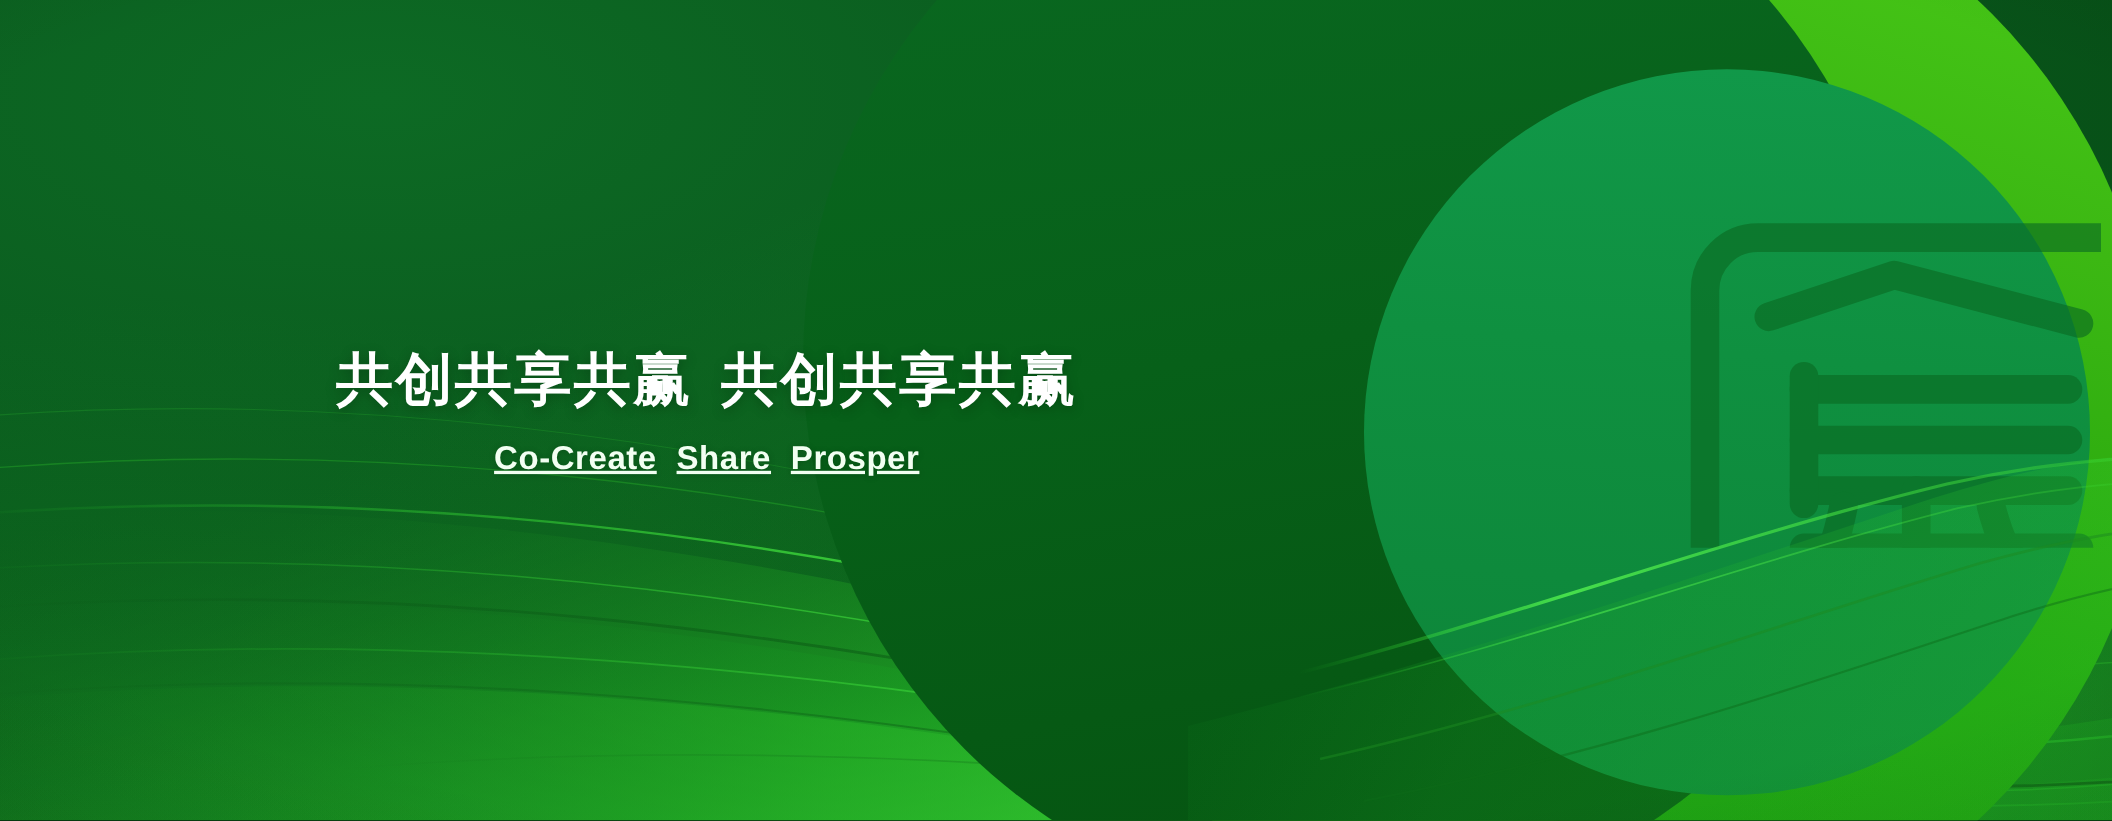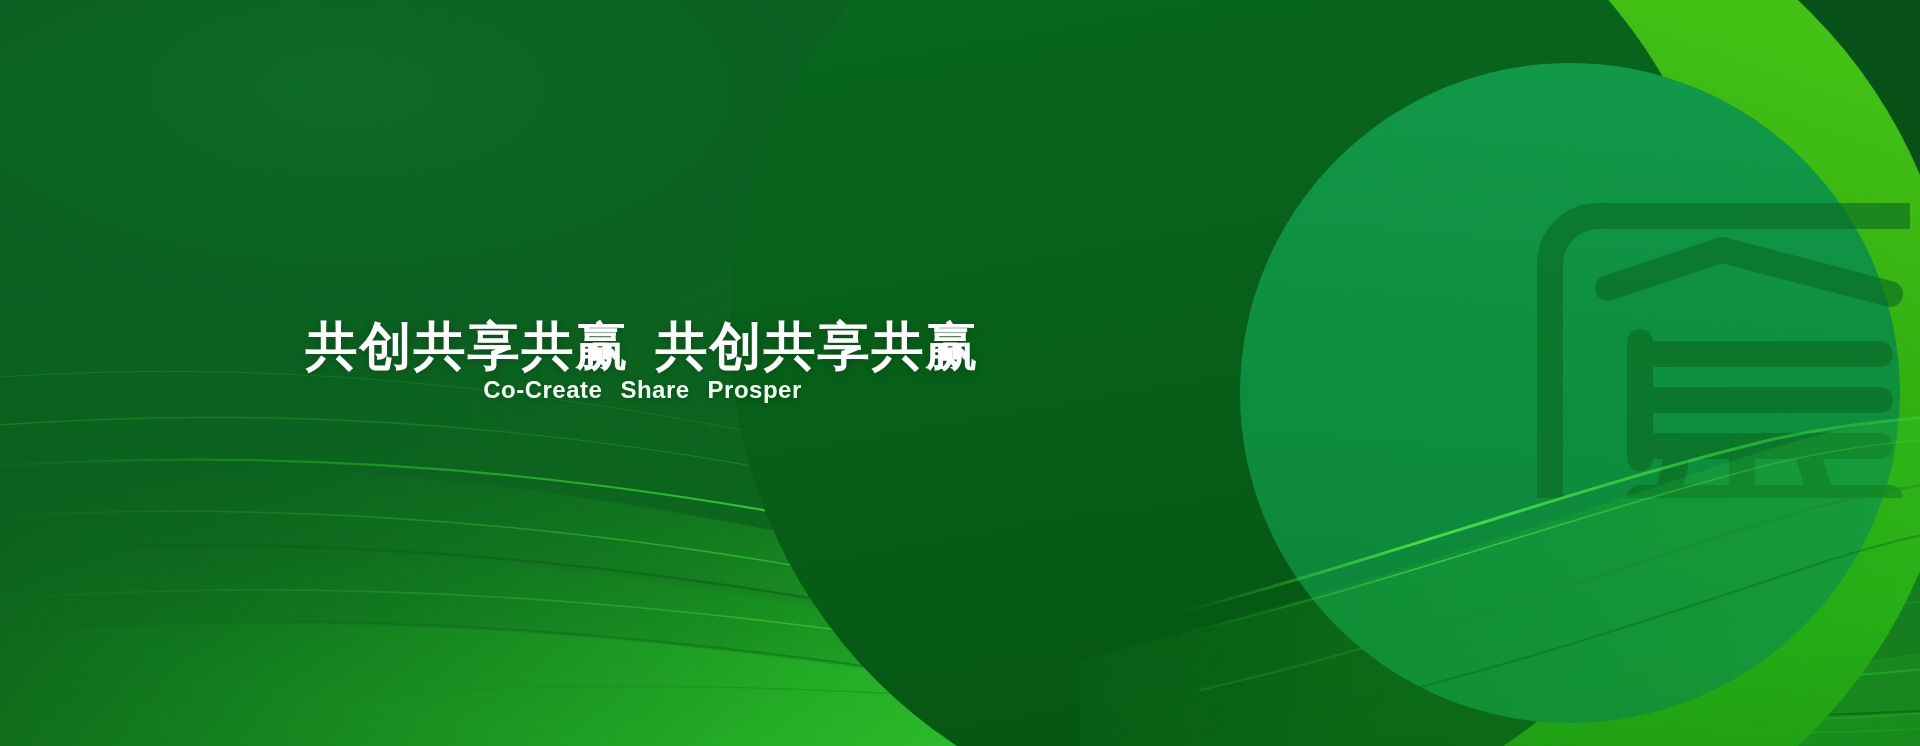--- a/index.html
+++ b/index.html
@@ -104,28 +104,29 @@
     color: #ffffff;
     font-size: 52px;
     font-weight: 700;
     letter-spacing: 2px;
     line-height: 1.08;
     text-shadow: 0 2px 10px rgba(0,40,8,0.35);
     white-space: nowrap;
   }
   .headline-gap { display: inline-block; width: 26px; }
   .headline-en {
-    margin: 3px 0 0 0;
+    margin: 26px 0 0 0;
     color: #f2fff2;
-    font-size: 24px;
+    font-size: 30px;
     font-weight: 700;
     letter-spacing: 0.5px;
     line-height: 1.1;
     text-shadow: 0 1px 6px rgba(0,40,8,0.3);
     white-space: nowrap;
+    text-decoration: underline;
   }
   .en-gap { display: inline-block; width: 18px; }
 
   
   .vignette {
     position: absolute;
     inset: 0;
     pointer-events: none;
     background:
       radial-gradient(120% 110% at 50% 45%, rgba(0,0,0,0) 52%, rgba(0,20,4,0.28) 100%);

